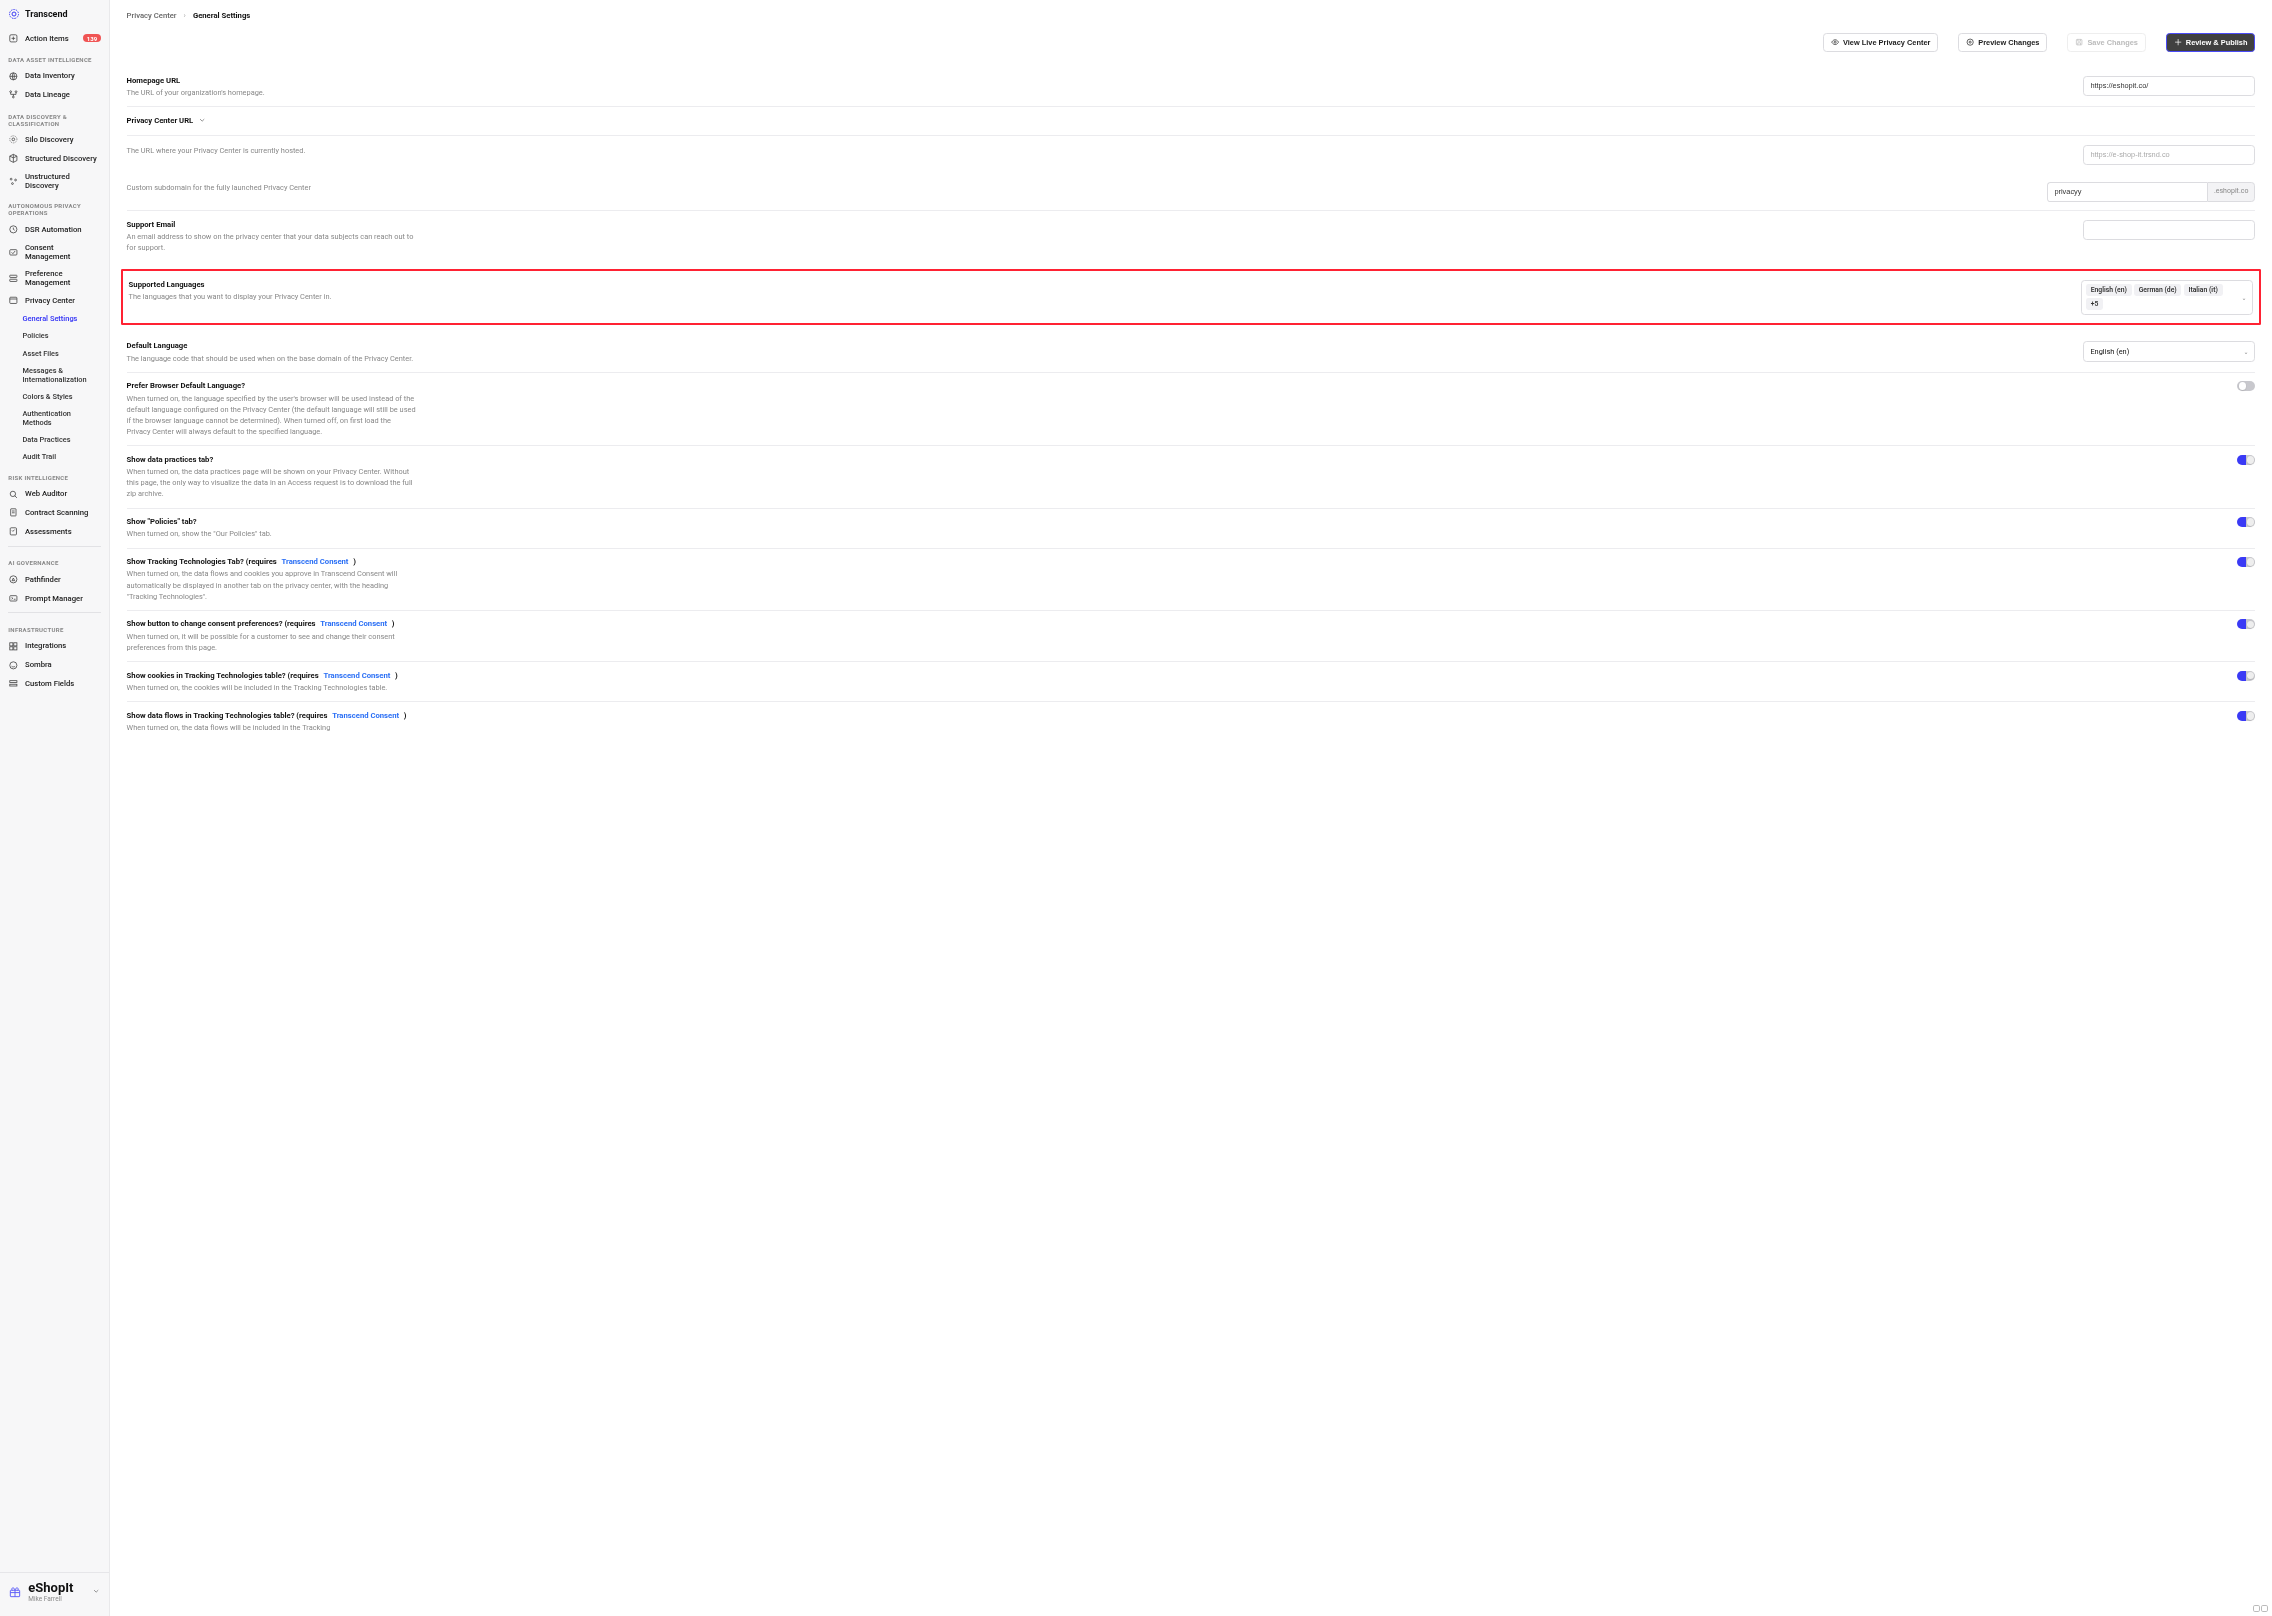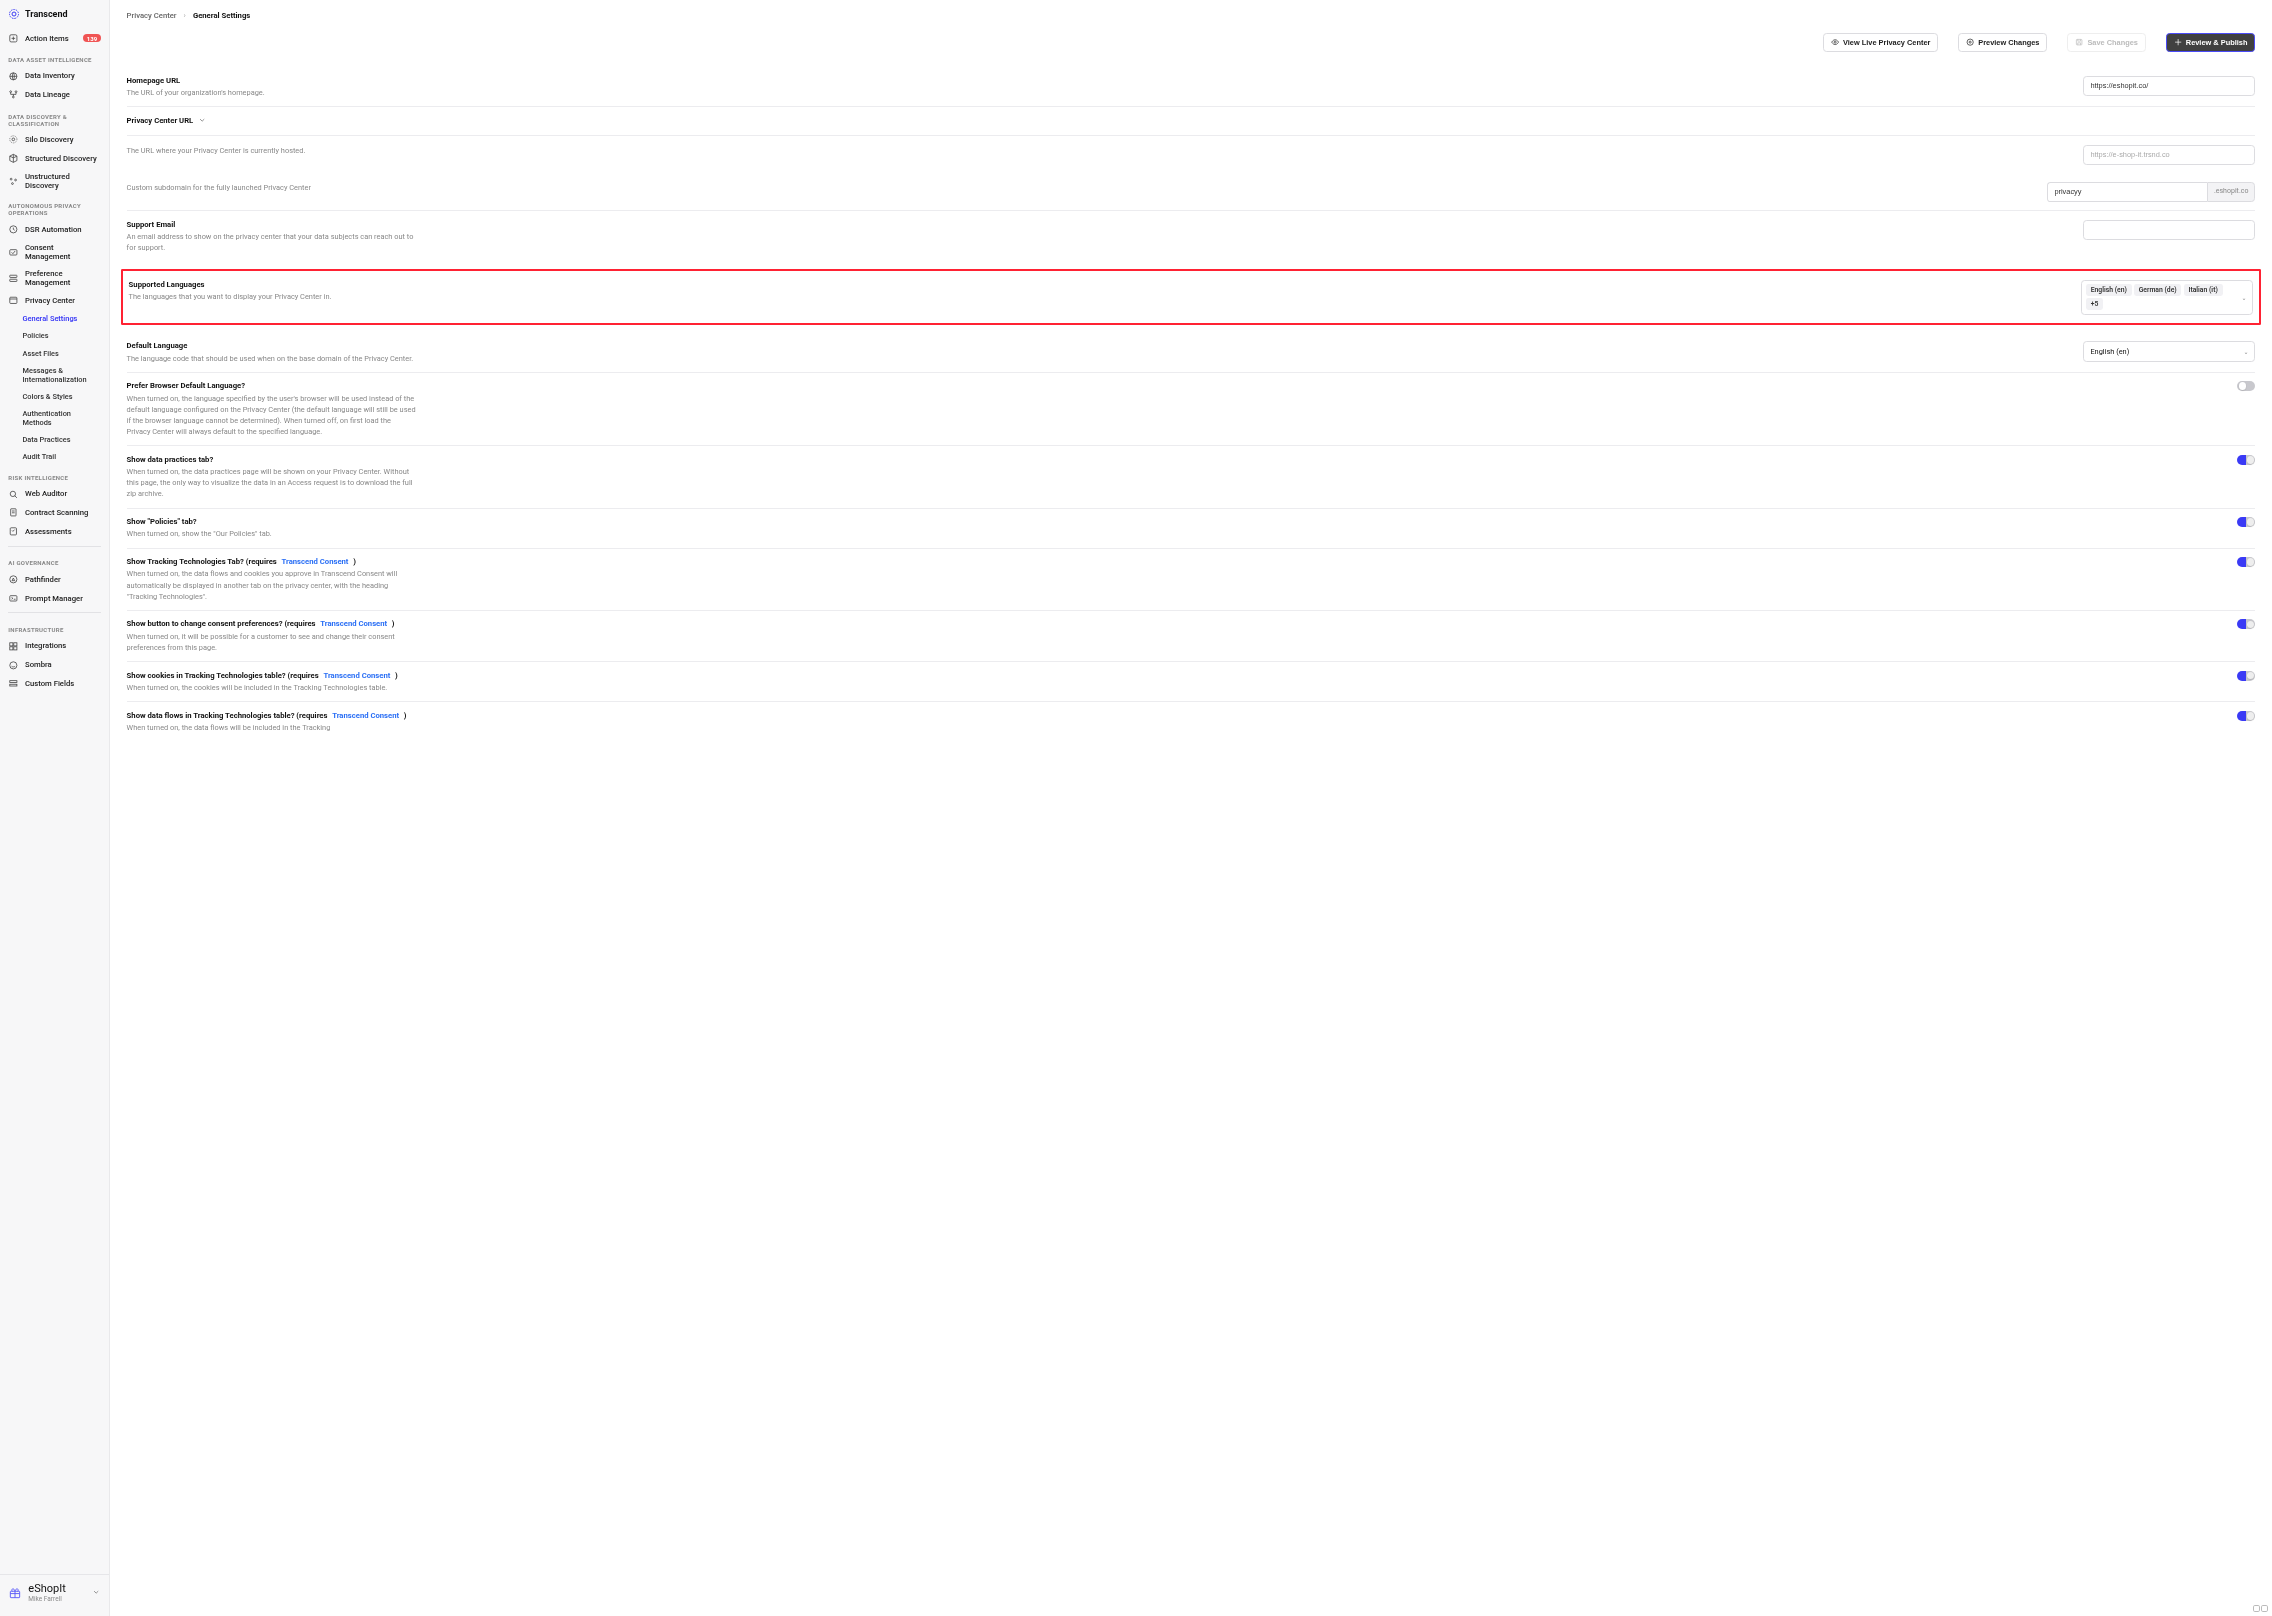--- a/index.html
+++ b/index.html
@@ -11,21 +11,21 @@
 .logo-text { font-weight: 700; font-size: 9px; color: #111; }
 .nav-item { display: flex; align-items: center; gap: 6px; padding: 4.1px 8.3px; cursor: pointer; color: #222; font-size: 7.7px; font-weight: 500; position: relative; }
 .nav-item .icon { width: 10.7px; height: 10.7px; flex-shrink: 0; }
 .nav-item.sub { padding-left: 22.5px; font-weight: 500; font-size: 7.4px; color: #333; }
 .nav-item.sub.active { color: #3a3af5; font-weight: 600; }
 .nav-section { font-size: 6px; font-weight: 700; color: #888; letter-spacing: 0.3px; padding: 8.3px 8.3px 3.6px; text-transform: uppercase; }
 .nav-divider { height: 0.6px; background: #e2e2e5; margin: 4.7px 8.3px; }
 .badge { background: #f05454; color: #fff; font-size: 6px; font-weight: 700; border-radius: 6px; padding: 0.6px 3.6px; margin-left: auto; }
 .org-switcher { margin-top: auto; border-top: 0.6px solid #e6e6e9; padding: 7px 8.3px; display: flex; align-items: center; gap: 6px; cursor: pointer; }
 .org-icon { width: 14px; height: 14px; color: #5a5af7; flex-shrink: 0; }
-.org-name { font-weight: 400; font-size: 11px; }
+.org-name { font-weight: 700; font-size: 13px; }
 .org-user { font-size: 6.5px; color: #888; }
 .org-chevron { margin-left: auto; }
 
 .main { flex: 1; padding: 10.7px 16.6px 24px; overflow: auto; }
 .breadcrumb { display: flex; align-items: center; gap: 7px; font-size: 7.7px; color: #444; margin-bottom: 13px; }
 .breadcrumb .crumb { font-weight: 500; color: #666; }
 .breadcrumb .crumb.current { font-weight: 700; color: #111; }
 .breadcrumb .sep { color: #aaa; }
 .toolbar { display: flex; gap: 20px; justify-content: flex-end; margin-bottom: 15.4px; }
 .btn { display: inline-flex; align-items: center; gap: 3.6px; border: 0.6px solid #dcdce0; background: #fff; border-radius: 3.6px; padding: 4.1px 7px; font-size: 7.4px; font-weight: 600; color: #222; cursor: pointer; }

